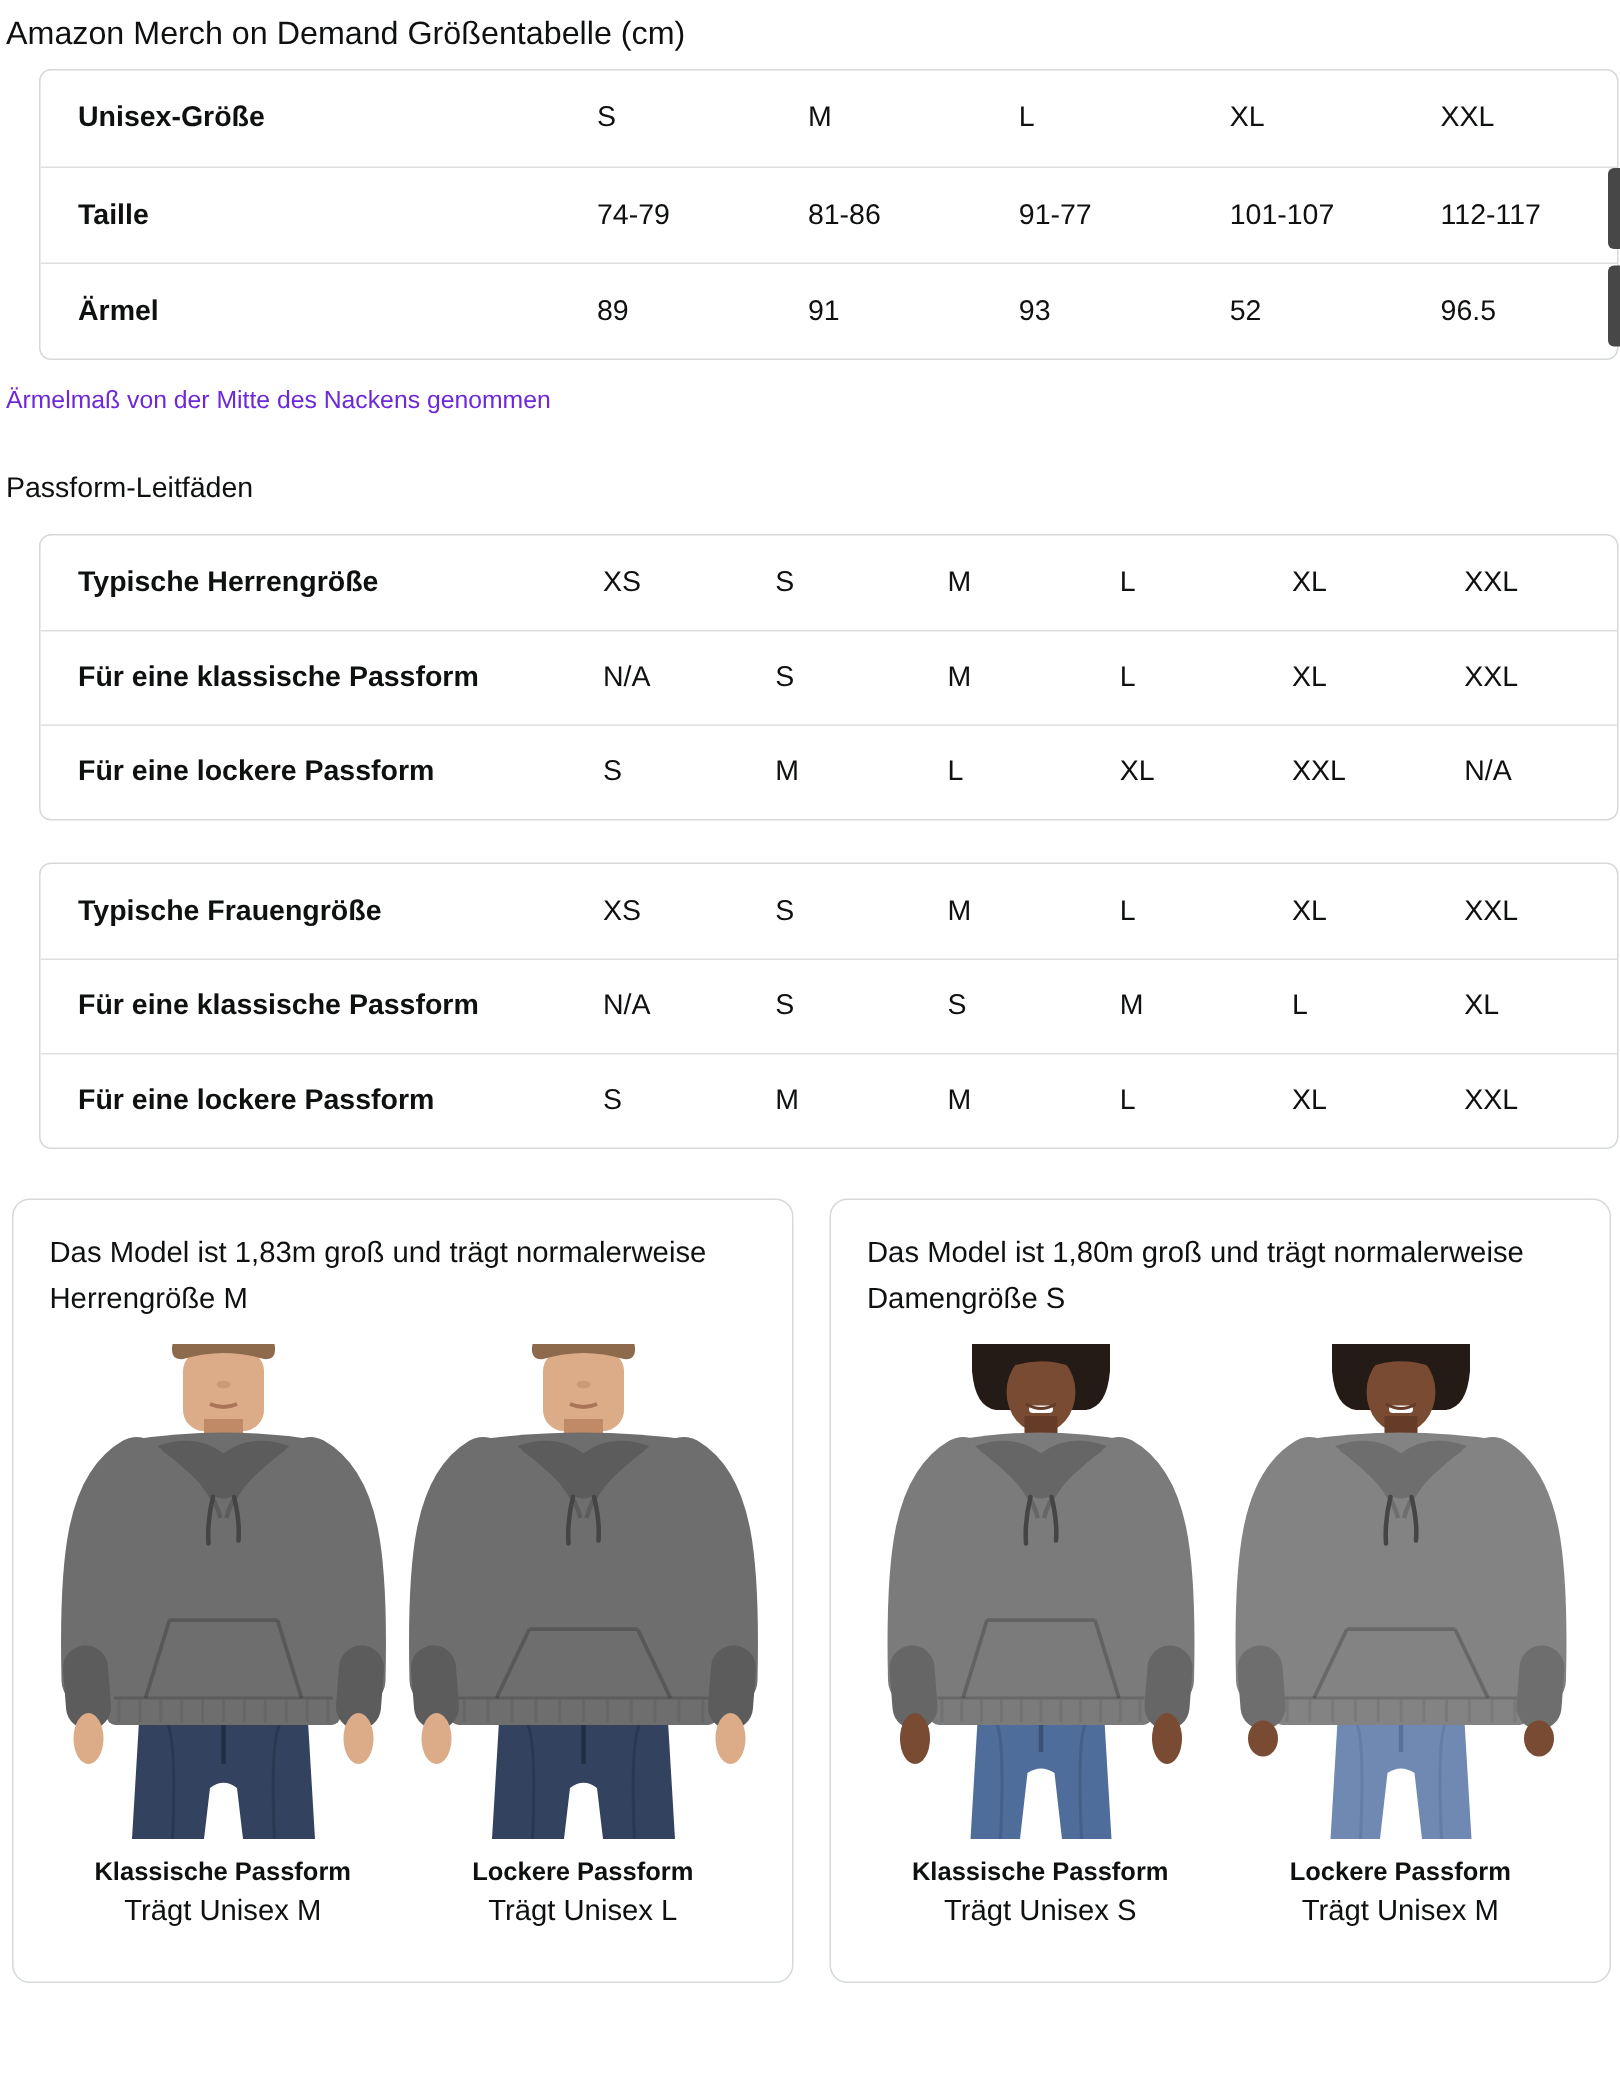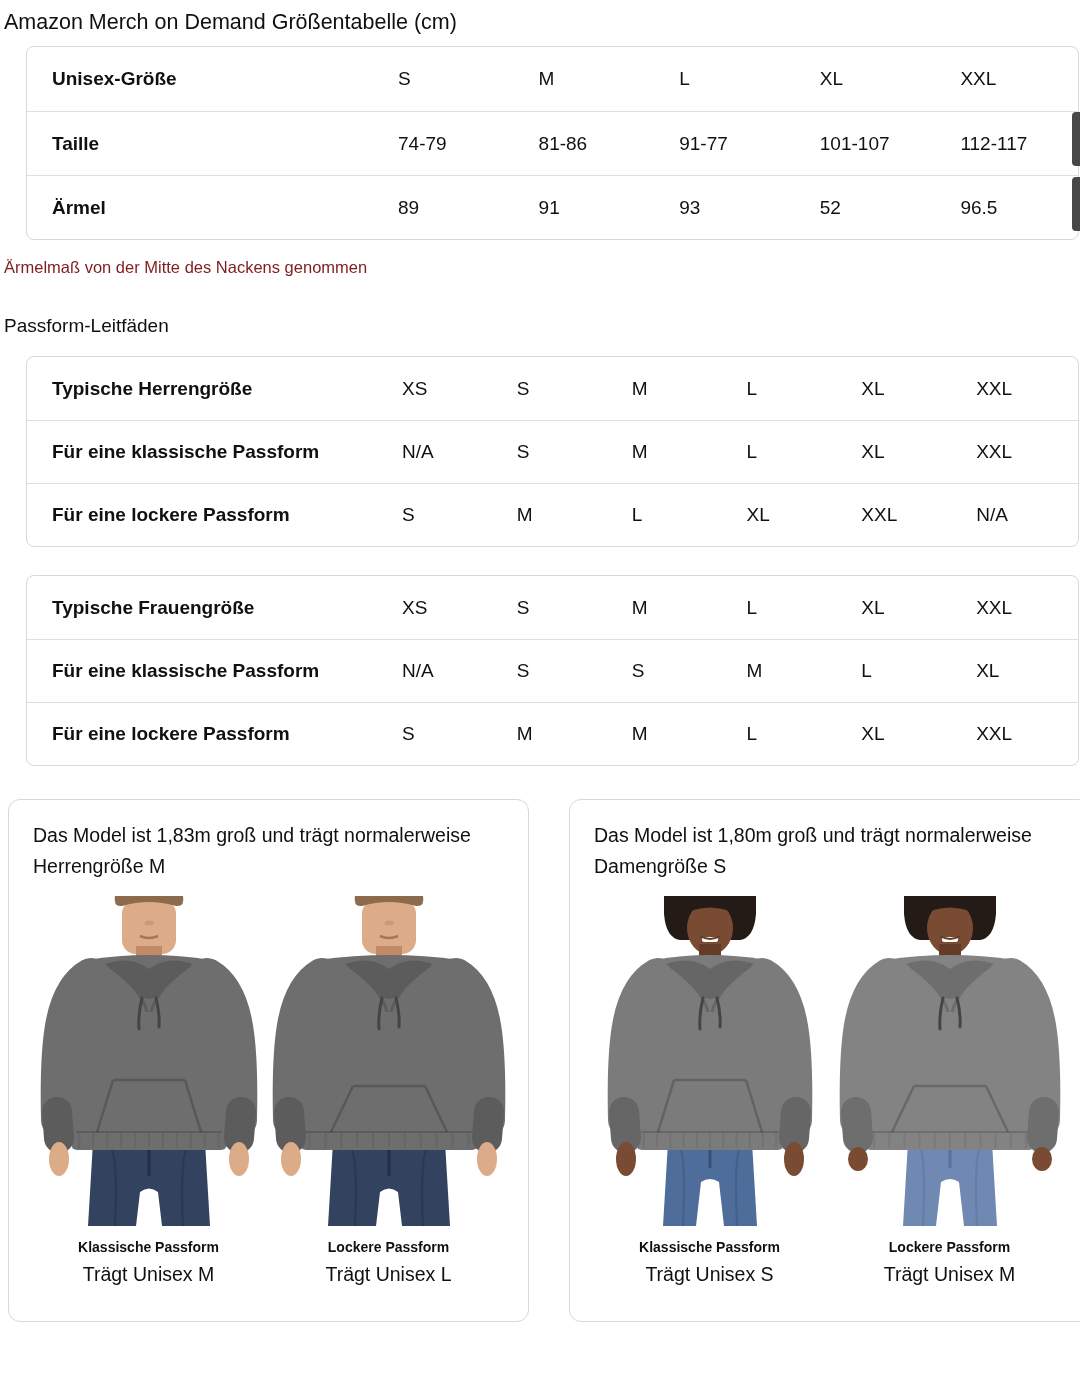--- a/index.html
+++ b/index.html
@@ -1,46 +1,46 @@
 <!DOCTYPE html>
 <html><head>
 <meta charset="utf-8">
 <style>
   html,body{margin:0;padding:0;background:#fff;}
   .page{
     position:relative;width:1080px;height:1388px;background:#fff;overflow:hidden;
     font-family:Liberation Sans, sans-serif;color:#0f1111;
   }
   .page-title{font-size:21.5px;line-height:27px;margin:9px 0 0 4px;font-weight:400;}
-  .note{font-size:16.5px;line-height:22px;margin:16px 0 0 4px;color:#7f1d1d;}
+  .note{font-size:16.5px;line-height:22px;margin:16px 0 0 4px;color:#6d28d9;}
   .section-heading{font-size:19px;line-height:27px;margin:34px 0 0 4px;font-weight:400;}
 
   .tbl{margin-left:26px;width:1053px;border:1px solid #d5d9d9;border-radius:8px;background:#fff;box-sizing:border-box;}
   .tbl .row{display:grid;align-items:center;box-sizing:border-box;}
   .tbl .row + .row{border-top:1px solid #dde0e0;}
   .size-grid{grid-template-columns:348px repeat(5,1fr);height:64px;}
   .fit-grid{grid-template-columns:362px repeat(6,1fr);height:63px;}
   .cell{font-size:19px;padding-left:23px;white-space:nowrap;}
   .fit-grid .cell{padding-left:13px;}
   .lbl{font-weight:700;padding-left:25px;font-size:19px;white-space:nowrap;}
   .tbl-1{margin-top:10px;}
   .tbl-2{margin-top:17px;}
   .tbl-3{margin-top:28px;}
 
   .scroll-thumb{position:absolute;right:0;width:8px;height:54px;background:#474747;border-radius:4px 0 0 4px;}
   .thumb-a{top:112px;}
   .thumb-b{top:177px;}
 
-  .cards{display:flex;gap:40px;margin:33px 8px 0 8px;}
+  .cards{display:flex;gap:24px;margin:33px 8px 0 8px;}
   .card{width:521px;height:523px;border:1px solid #d5d9d9;border-radius:12px;box-sizing:border-box;padding:20px 22px 0 22px;background:#fff;}
   .card-desc{font-size:19.5px;line-height:31px;margin-left:2px;}
   .figures{display:flex;gap:4px;margin-top:14px;justify-content:center;}
   .figure{width:236px;display:flex;flex-direction:column;align-items:center;}
   .photo{width:236px;height:330px;background:#fff;overflow:hidden;}
-  .cap-fit{font-size:14px;font-weight:700;line-height:25px;margin-top:9px;text-align:center;}
+  .cap-fit{font-size:17px;font-weight:700;line-height:25px;margin-top:9px;text-align:center;}
   .cap-size{font-size:19.5px;line-height:29px;text-align:center;}
 </style>
 </head>
 <body>
 
 <div class="page">
 
   <div class="page-title">Amazon Merch on Demand Größentabelle (cm)</div>
 
   <div class="tbl tbl-1">

